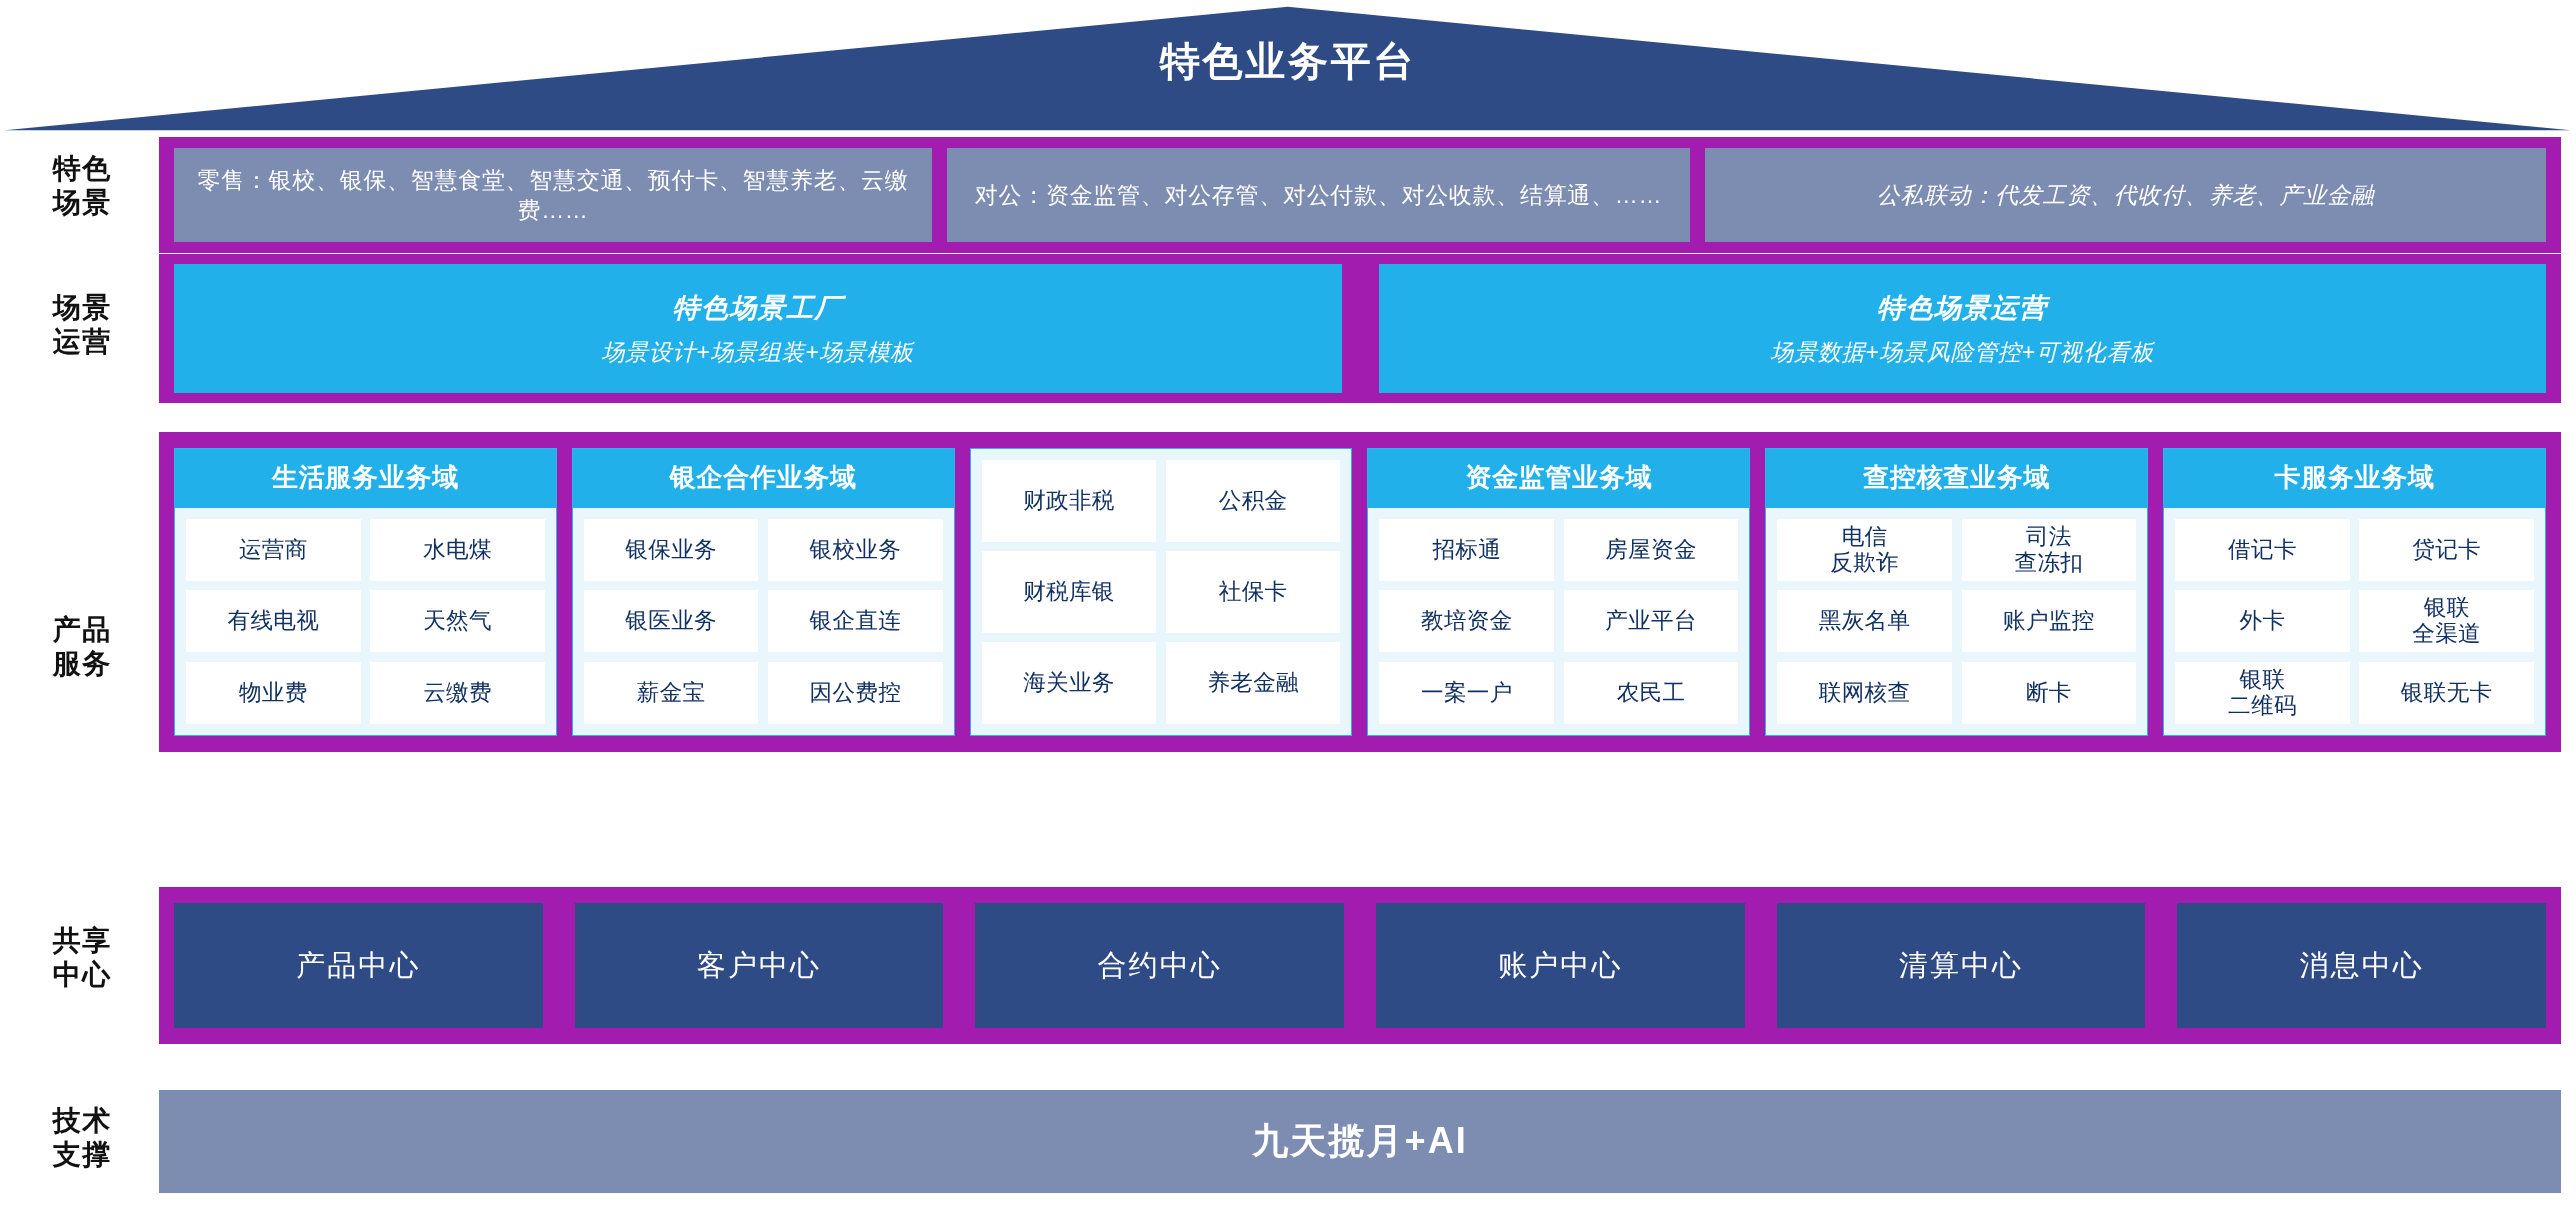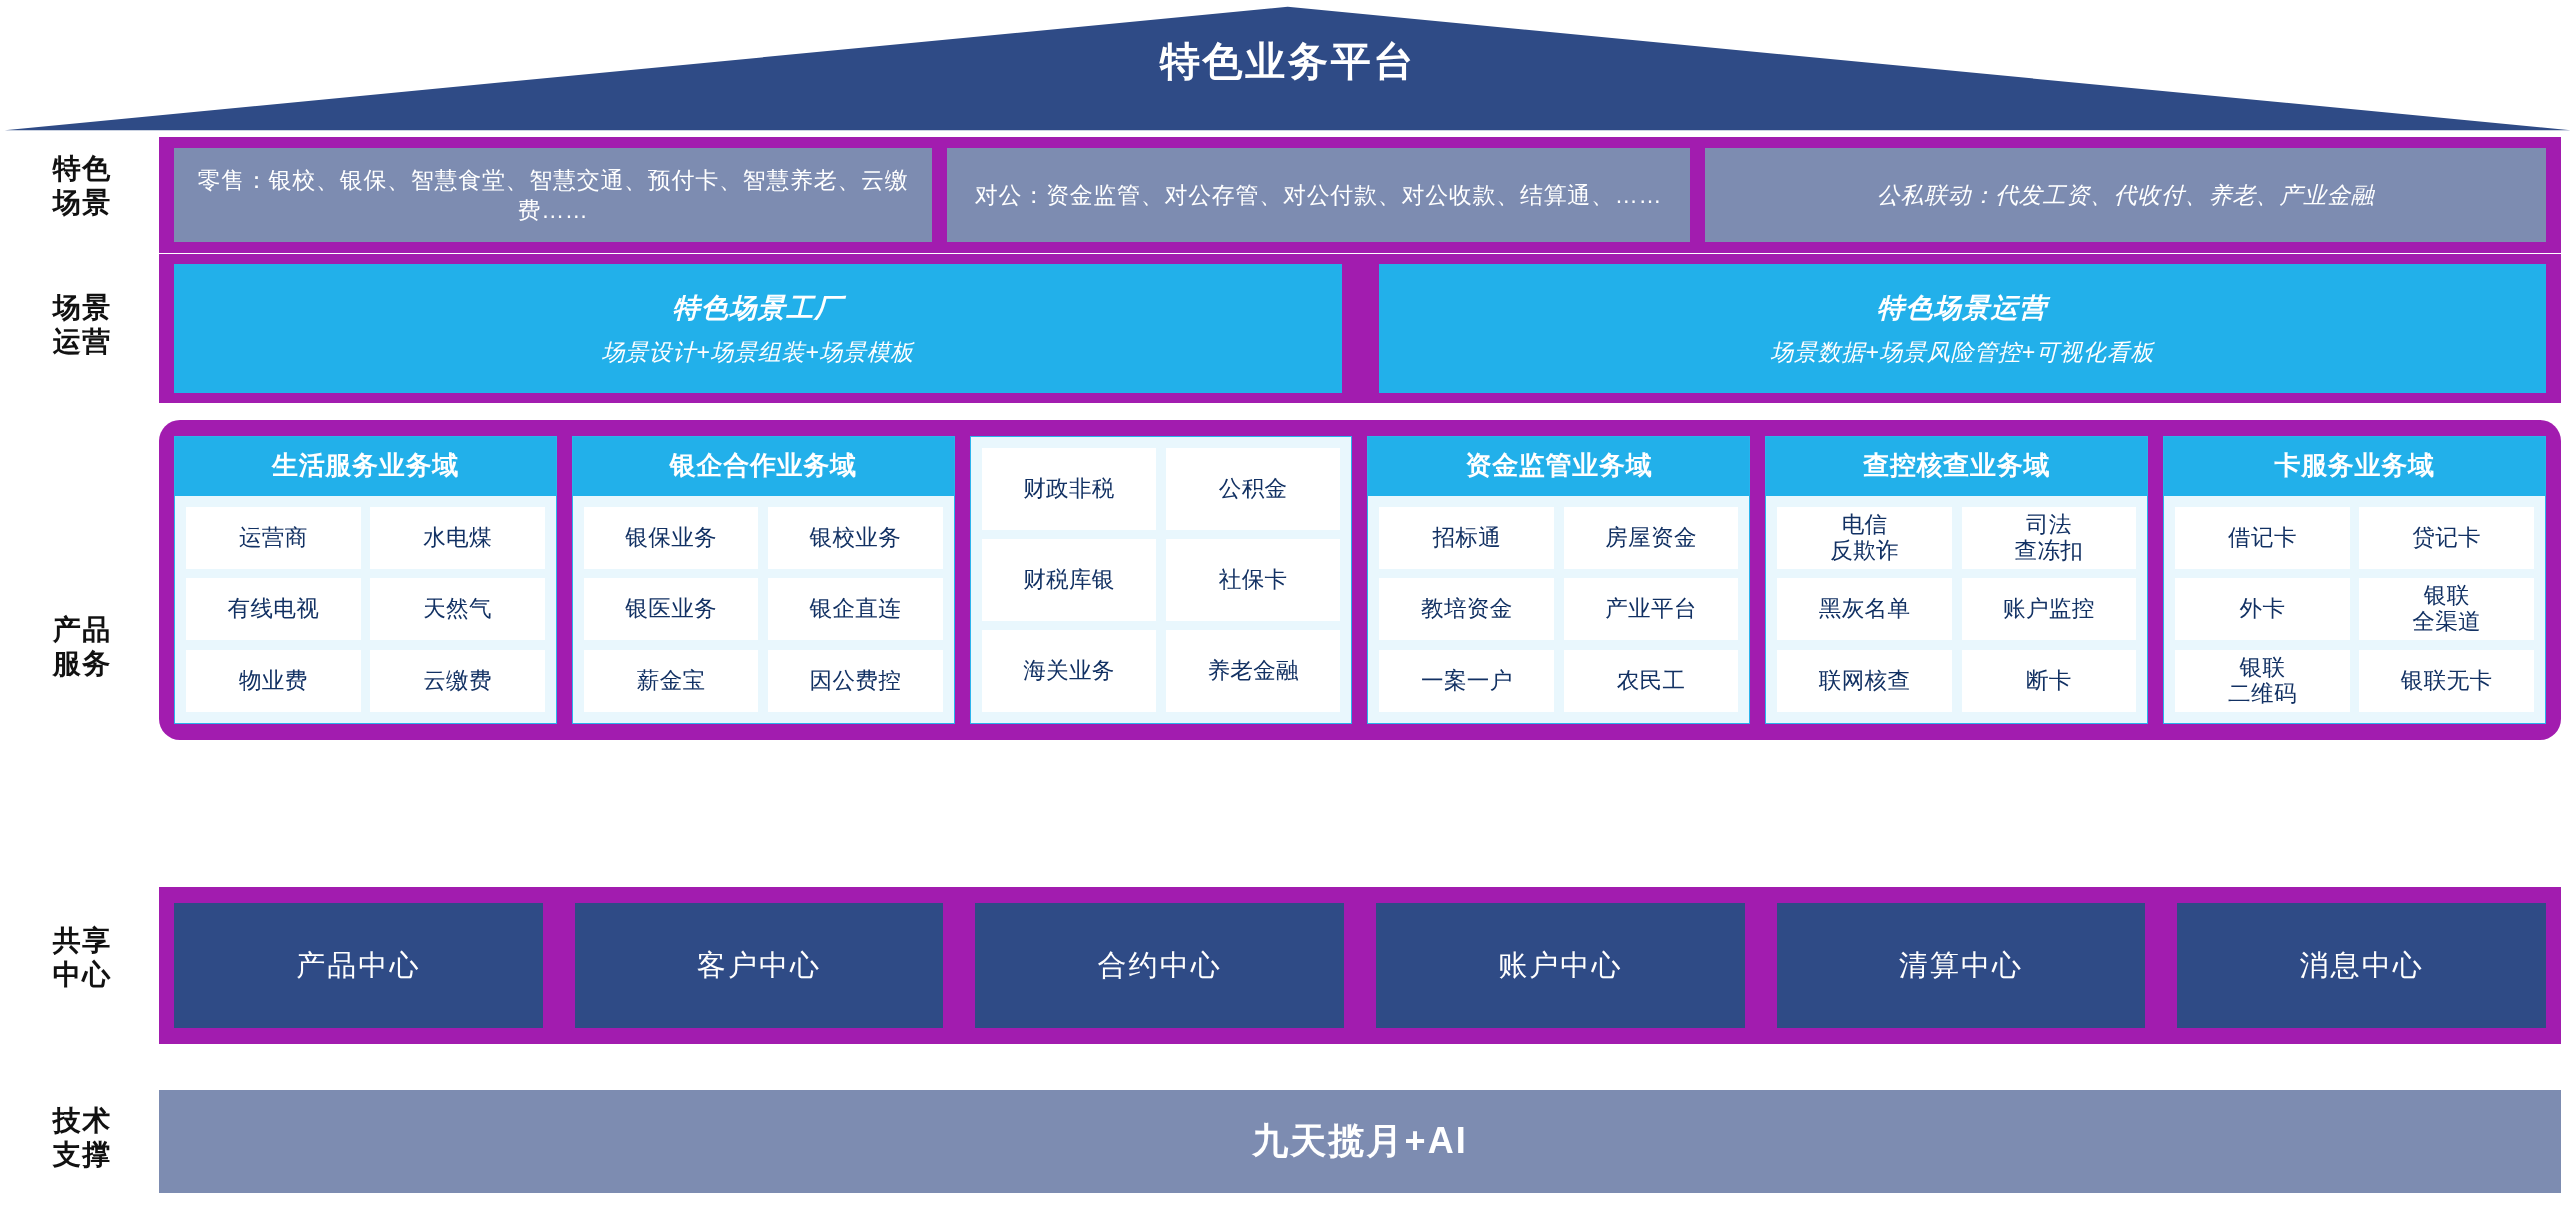--- a/index.html
+++ b/index.html
@@ -53,21 +53,21 @@
              display:flex; align-items:center; gap:37px; padding:9.6px 15px; }
   .ops-box {
     flex:1 1 0; height:100%; background:#22B0EA; color:#ffffff;
     display:flex; flex-direction:column; align-items:center; justify-content:center;
     gap:11px;
   }
   .ops-title { font-size:27px; font-weight:bold; letter-spacing:1.4px; }
   .ops-sub { font-size:23px; letter-spacing:0.7px; }
 
   
-  #band-prod { top:420px; height:320px;border-radius:21px; }
+  #band-prod { top:432px; height:320px; }
   .prod-row { position:absolute; left:0; top:0; width:100%; height:100%;
               display:flex; align-items:stretch; gap:15px; padding:16.4px 15px; }
   .domain {
     flex:1 1 0; display:flex; flex-direction:column;
     border:1.4px solid #2BB3EC; background:#E9F7FD;
   }
   .domain-head {
     background:#22B0EA; color:#ffffff; text-align:center;
     font-size:26px; font-weight:bold; letter-spacing:0.7px;
     padding:11px 2.7px 12.3px 2.7px;

